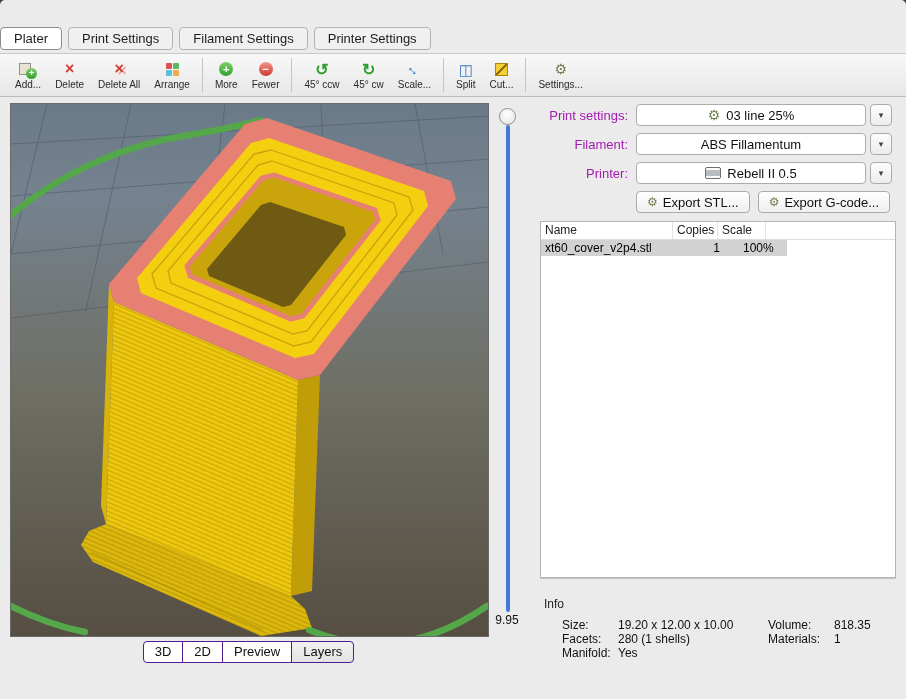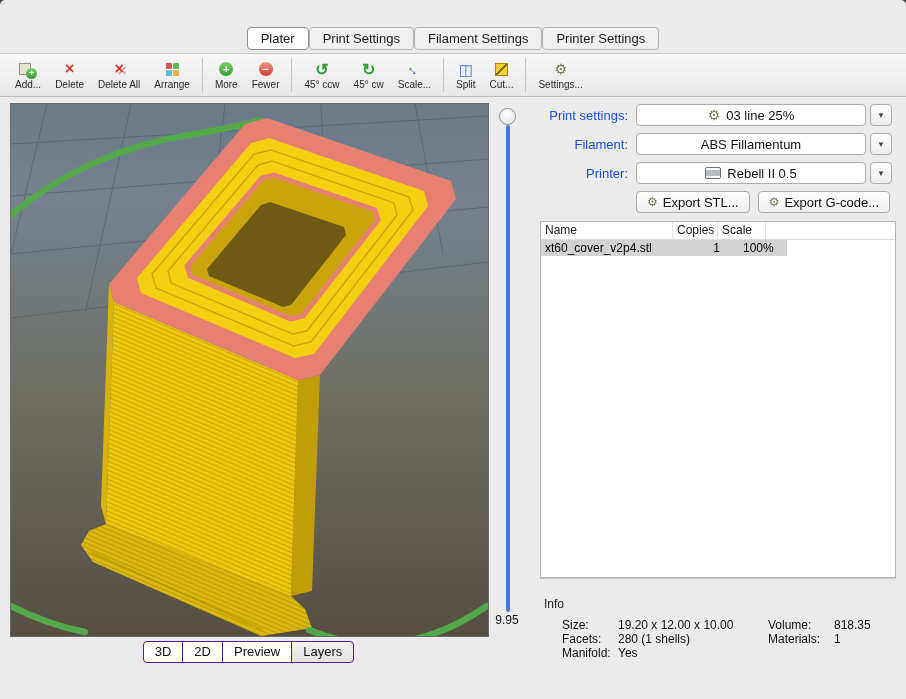--- a/index.html
+++ b/index.html
@@ -9,21 +9,21 @@
   
   .titlebar{position:absolute;left:0;top:0;width:100%;height:21px;
     background:linear-gradient(#ececec,#d9d9d9);border-bottom:1px solid #c2c2c2;}
   .traffic{position:absolute;top:4px;width:12px;height:12px;border-radius:50%;
     background:#c9c9c9;border:1px solid #ababab;box-sizing:border-box;}
   .t-close{left:9px}.t-min{left:29px}.t-max{left:49px}
   .title-text{position:absolute;left:0;right:0;top:3px;text-align:center;
     font-size:13px;color:#8b8b8b;}
   
   .tabbar{position:absolute;left:0;top:27px;width:100%;display:flex;
-    justify-content:center;border-radius:11px;}
+    justify-content:flex-start;gap:6px;border-radius:11px;}
   .tab{padding:3px 13px;font-size:13px;color:#1c1c1c;background:#f0f0f0;
     border:1px solid #b3b3b3;border-radius:4px;line-height:15px;}
   .tab.active{background:#ffffff;border-color:#8d8d8d;}
   
   .toolbar{position:absolute;left:0;top:53px;width:100%;height:44px;
     background:linear-gradient(#f8f8f8,#e7e7e7);
     border-top:1px solid #c9c9c9;border-bottom:1px solid #bdbdbd;
     display:flex;align-items:center;padding-left:8px;box-sizing:border-box;}
   .tb-item{display:flex;flex-direction:column;align-items:center;
     padding:0 7px;gap:1px;}
@@ -69,21 +69,21 @@
   .viewbtns{position:absolute;left:10px;top:641px;width:477px;display:flex;
     justify-content:center;}
   .vbtn{padding:2px 11px;font-size:13px;color:#111;background:#ffffff;
     border:1px solid #4c1d95;margin-left:-1px;line-height:16px;}
   .vbtn:first-child{border-radius:4px 0 0 4px;margin-left:0;}
   .vbtn:last-child{border-radius:0 4px 4px 0;}
   .vbtn.active{background:linear-gradient(#f2f2f2,#e2e2e2);}
   
   .rpanel{position:absolute;left:540px;top:104px;width:356px;}
   .setting-row{display:flex;align-items:center;margin-bottom:7px;height:22px;}
-  .setting-label{width:88px;text-align:right;font-size:13px;color:#1d4ed8;
+  .setting-label{width:88px;text-align:right;font-size:13px;color:#a21caf;
     margin-right:8px;flex:none;}
   .combo{width:230px;height:22px;background:#fff;border:1px solid #ababab;
     border-radius:4px;display:flex;align-items:center;justify-content:center;
     gap:6px;font-size:13px;color:#111;box-sizing:border-box;flex:none;}
   .combo-drop{width:22px;height:22px;margin-left:4px;flex:none;
     background:linear-gradient(#fdfdfd,#ececec);border:1px solid #ababab;
     border-radius:4px;display:flex;align-items:center;justify-content:center;
     font-size:9px;color:#444;box-sizing:border-box;}
   .printer-icon{width:14px;height:10px;border:1px solid #6d6d6d;border-radius:2px;
     background:linear-gradient(#fcfcfc 0 2px,#b6bdc3 2px 8px,#fcfcfc 8px 100%);}

